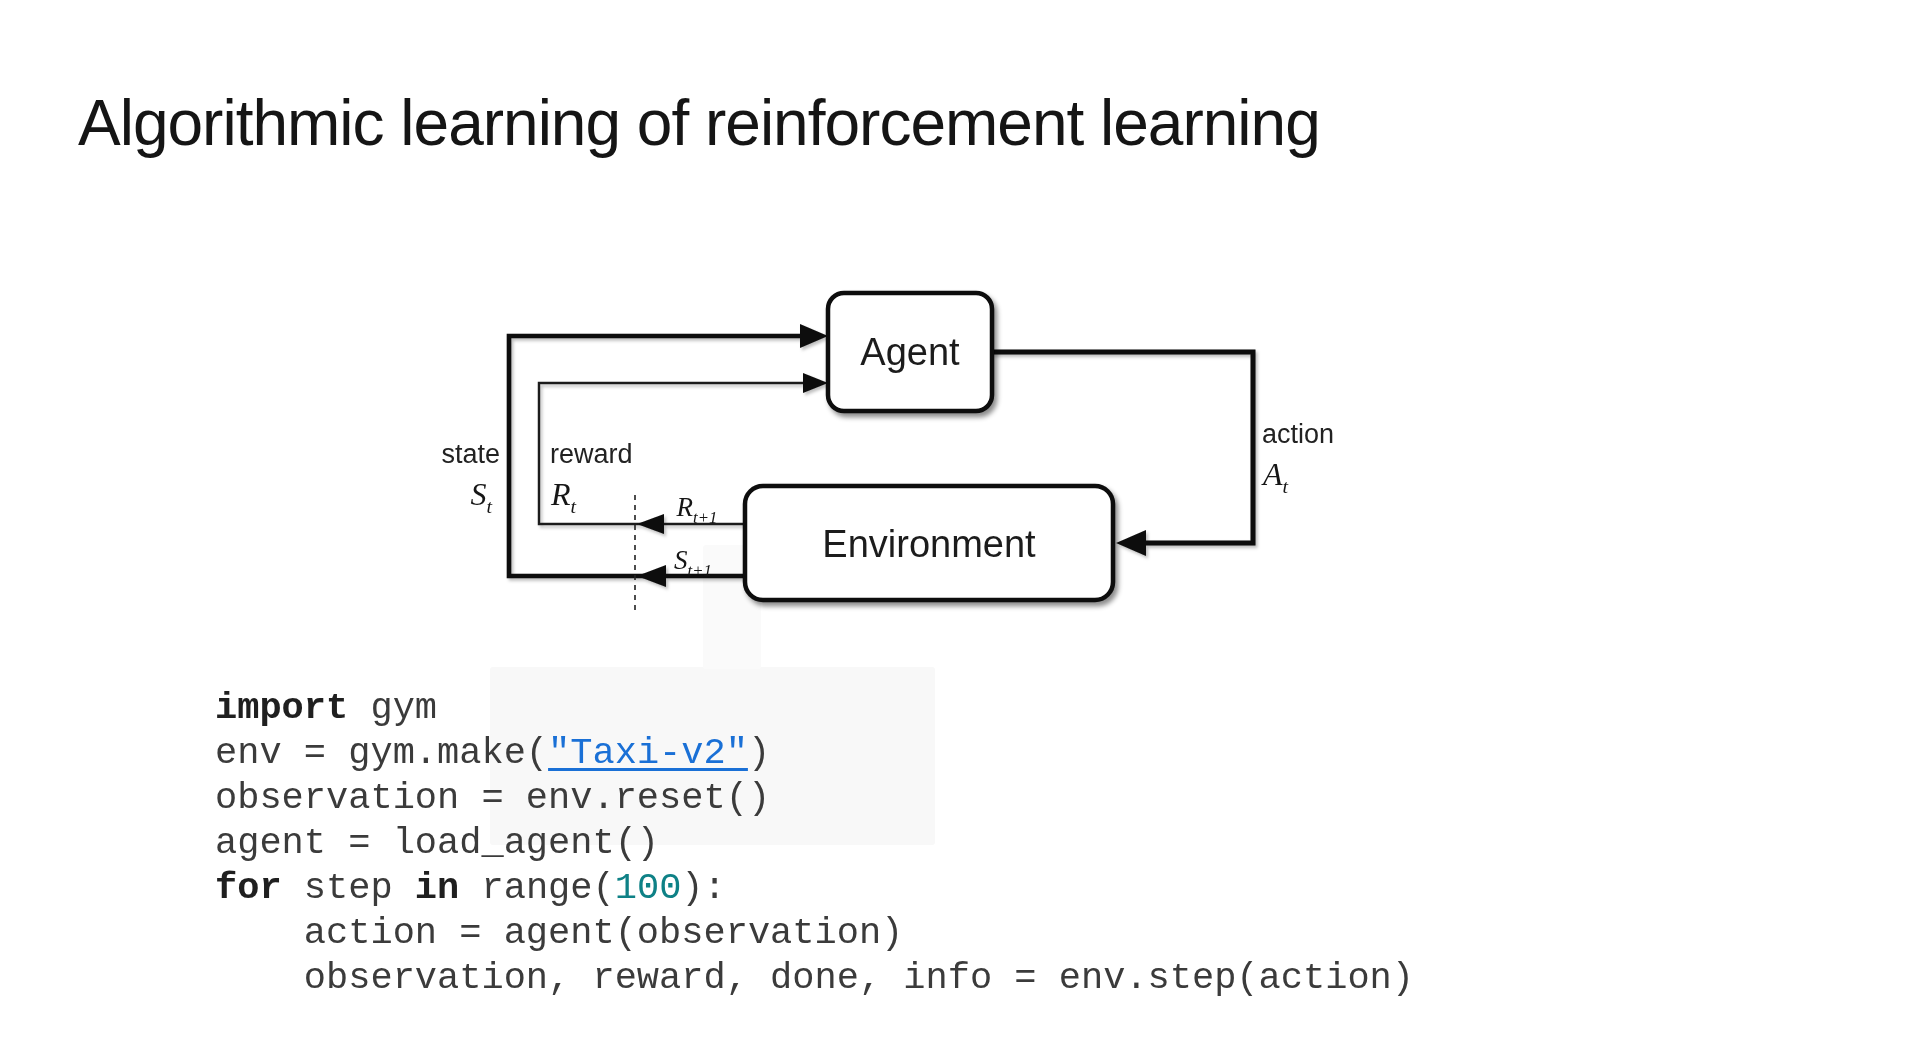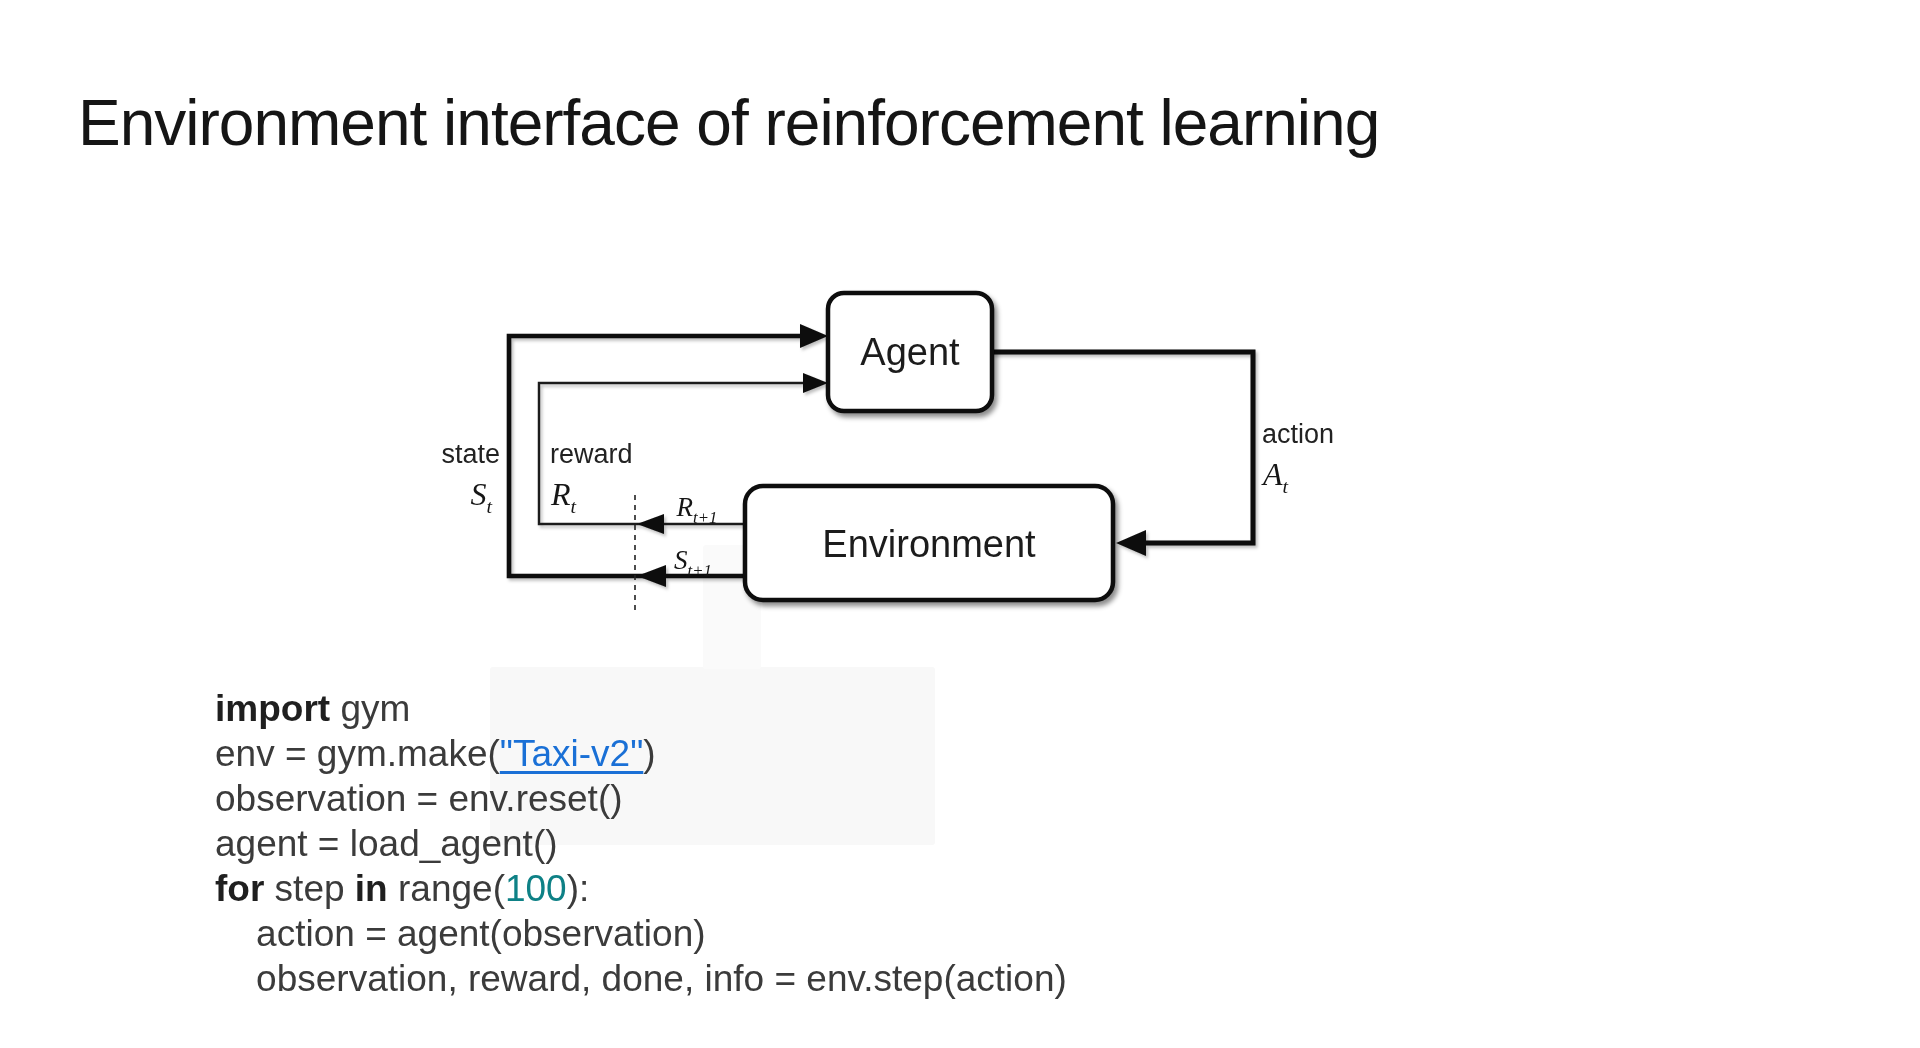--- a/index.html
+++ b/index.html
@@ -47,36 +47,36 @@
     font-family:"Liberation Serif", serif;
     font-style:italic;
     font-size:32px; fill:#161616;
   }
   .sym-small{font-size:27px;}
   .sub{font-size:0.62em;}
 
   .code-block{
     position:absolute;
     left:215px; top:686px;
-    font-family:Liberation Sans, sans-serif;
+    font-family:Liberation Mono, monospace;
     font-size:37px;
     line-height:45px;
     color:var(--code-text,#3b3b3b);
     white-space:pre;
   }
   .code-line{height:45px;}
   .tok-plain{color:var(--code-text,#3b3b3b);}
   .tok-kw{color:var(--code-kw,#1f1f1f);font-weight:bold;}
   .tok-num{color:var(--code-num,#0e8186);}
   .tok-link{color:var(--code-link,#1a70d6);text-decoration:underline;text-underline-offset:5px;cursor:pointer;}
 </style>
 </head>
 <body style="--code-text: #3b3b3b; --code-kw: #1f1f1f; --code-num: #0e8186; --code-link: #1a70d6;">
 
-<h1 class="slide-title">Environment interface of reinforcement learning</h1>
+<h1 class="slide-title">Algorithmic learning of reinforcement learning</h1>
 
 <div class="ghost-panel ghost-a"></div>
 <div class="ghost-panel ghost-b"></div>
 
 <div class="diagram-wrap">
 <svg viewBox="0 0 980 400">
   <defs>
     <filter id="boxshadow" x="-20%" y="-20%" width="150%" height="160%">
       <feDropShadow dx="3" dy="4" stdDeviation="2.6" flood-color="#000" flood-opacity="0.45"></feDropShadow>
     </filter>

